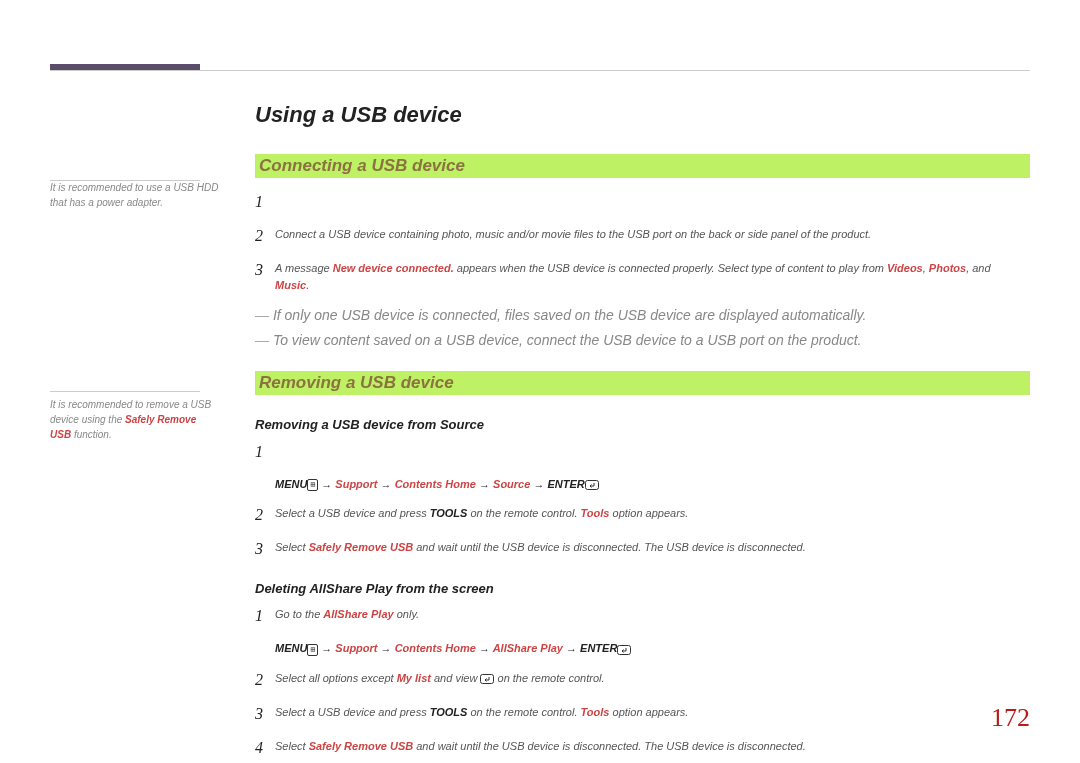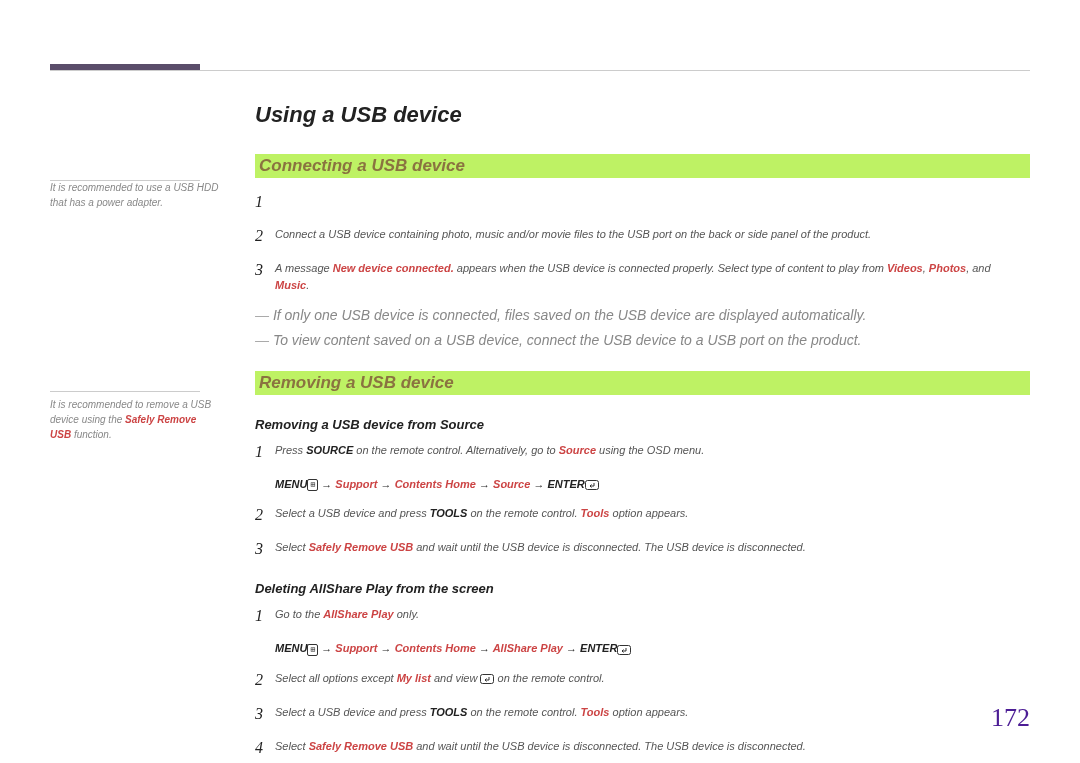--- a/index.html
+++ b/index.html
@@ -19,21 +19,21 @@
   .dash-note { margin-left: 205px; margin-right: 10px; font-size: 14px; color: #888; line-height: 1.8; }
   .dash-note::before { content: "― "; color: #aaa; }
   .side-rule { position: absolute; left: 50px; height: 1px; width: 150px; background: #ccc; }
   .side-note { position: absolute; left: 50px; width: 170px; font-size: 10px; color: #888; line-height: 1.5; }
   .side-note .red { color: #c44; font-weight: bold; }
   .path { margin-left: 225px; margin-right: 10px; font-size: 11px; color: #222; font-weight: bold; margin-top: 4px; margin-bottom: 12px; }
   .path .red { color: #c44; text-align: right; }
   .path .arrow { color: #222; font-weight: bold; }
   .icon { display: inline-block; border: 1px solid #333; border-radius: 2px; font-size: 8px; line-height: 1; padding: 1px 2px; vertical-align: middle; font-family: monospace; font-weight: normal; }
   .icon-enter { display:inline-block; vertical-align:middle; }
-  .page-num { position: absolute; right: 50px; bottom: 30px; font-size: 26px; color: #4c1d95; font-family: Georgia, serif; }
+  .page-num { position: absolute; right: 50px; bottom: 30px; font-size: 26px; color: #b91c1c; font-family: Georgia, serif; }
 </style>
 </head>
 <body>
 
 <div class="page">
   <div class="tab-bar"></div>
   <div class="top-rule"></div>
 
   <div class="content">
 
@@ -65,23 +65,20 @@
 
     <h3>Removing a USB device from Source</h3>
 
     <div class="side-rule" style="top:391px;"></div>
     <div class="side-note" style="top:397px;">
       <span>It is recommended to remove a USB device using the </span><span class="red">Safely Remove USB</span><span> function.</span>
     </div>
 
     <div class="row">
       <div class="num">1</div>
-      <div class="txt">
-        <span>Press </span><b>SOURCE</b><span> on the remote control. Alternatively, go to </span><span class="red">Source</span><span> using the OSD menu.</span>
-      </div>
     </div>
     <div class="path">
       <span>MENU</span><span class="icon">⊞</span>
       <span class="arrow"> → </span><span class="red">Support</span>
       <span class="arrow"> → </span><span class="red">Contents Home</span>
       <span class="arrow"> → </span><span class="red">Source</span>
       <span class="arrow"> → </span><span>ENTER</span><svg class="icon-enter" width="14" height="10" viewBox="0 0 14 10">
           <rect x="0.5" y="0.5" width="13" height="9" rx="2" fill="none" stroke="#333"></rect>
           <path d="M9 3 v3 h-4 m0 0 l1.5 -1.5 m-1.5 1.5 l1.5 1.5" fill="none" stroke="#333" stroke-width="1"></path>
         </svg>

